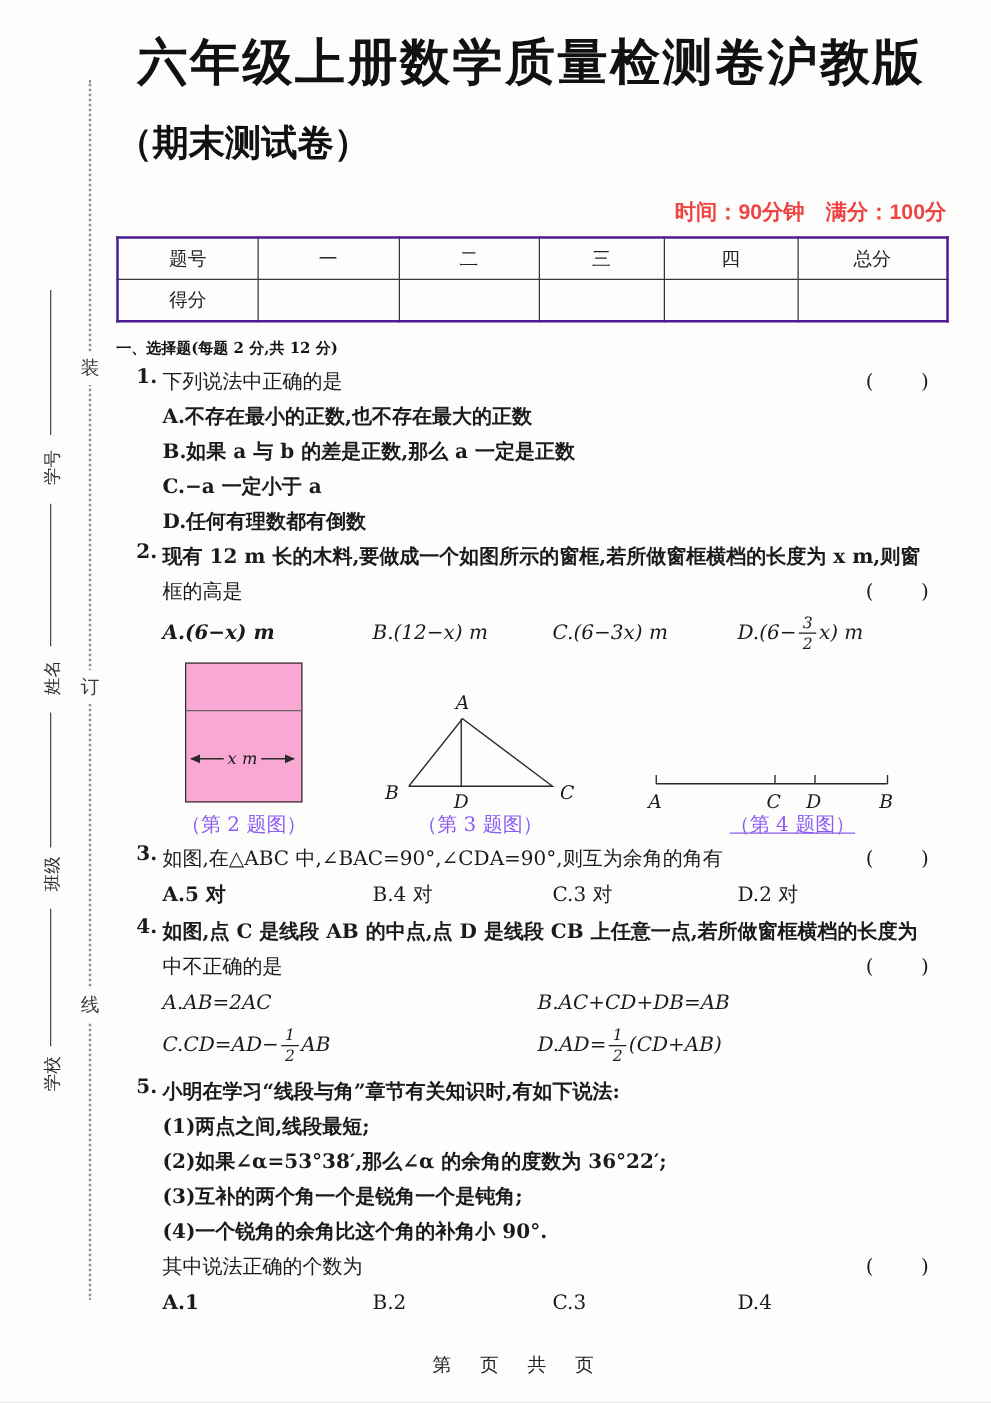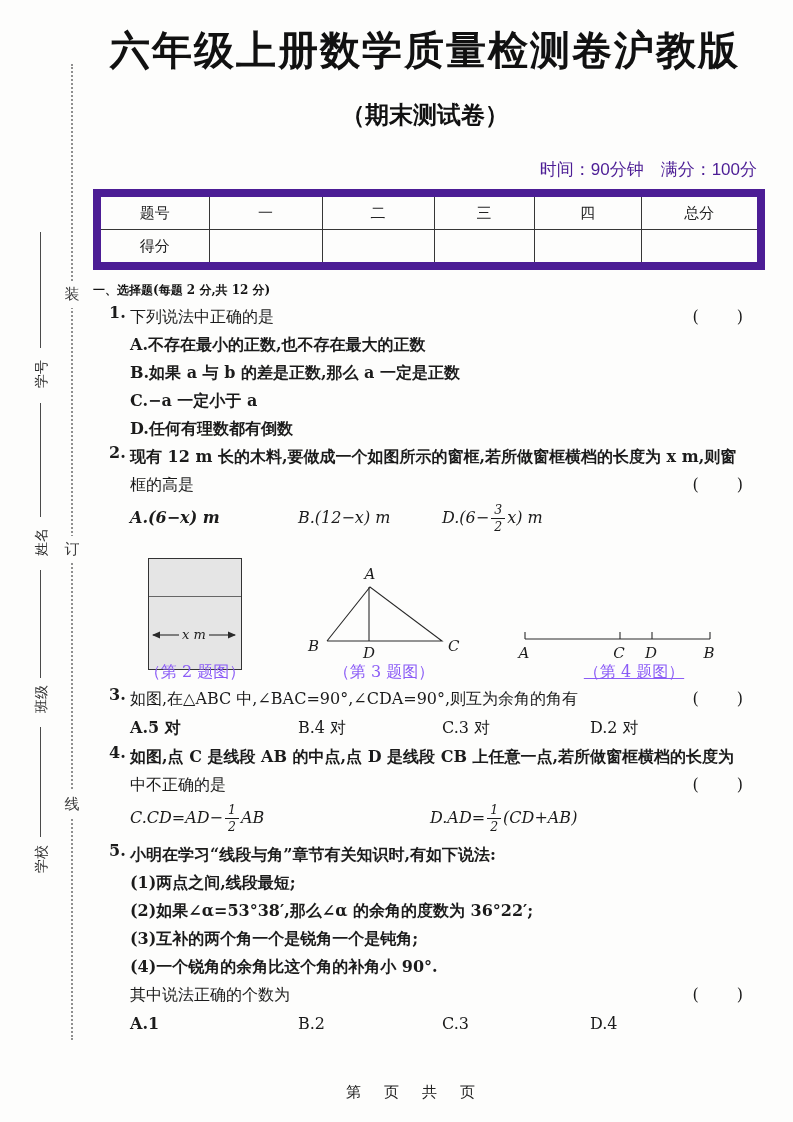--- a/index.html
+++ b/index.html
@@ -12,29 +12,29 @@
   .bind-char{position:absolute;left:72px;transform:translateX(-50%);
              background:#fdfdfc;padding:4px 0;font-size:15px;color:#3a3a3a;}
   .sline{position:absolute;left:40px;width:1.4px;background:#4a4a4a;}
   .vlabel{position:absolute;left:24px;width:36px;text-align:center;font-size:14px;
           color:#2c2c2c;transform:rotate(-90deg);transform-origin:center;}
 
   
   .content{position:absolute;left:93px;top:0;width:664px;}
   .title{margin:24px 0 0;text-align:center;font-size:40px;line-height:52px;font-weight:bold;
          letter-spacing:2px;font-family:"Liberation Sans","DejaVu Sans",sans-serif;color:#111;}
-  .subtitle{margin-top:16px;text-align:center;font-size:24px;line-height:46px;font-weight:bold;
+  .subtitle{margin-top:16px;text-align:left;font-size:29px;line-height:46px;font-weight:bold;
             font-family:"Liberation Sans","DejaVu Sans",sans-serif;color:#111;}
-  .meta{margin-top:20px;text-align:right;font-size:17px;line-height:24px;font-weight:normal;
-        font-family:"Liberation Sans","DejaVu Sans",sans-serif;color:#4c1d95;}
+  .meta{margin-top:20px;text-align:right;font-size:17px;line-height:24px;font-weight:bold;
+        font-family:"Liberation Sans","DejaVu Sans",sans-serif;color:#ef4444;}
 
   table.score{margin-top:7px;width:664px;border-collapse:collapse;table-layout:fixed;
               font-size:15px;}
   table.score td{border:1.2px solid #363636;height:32px;text-align:center;padding:0;color:#222;}
-  table.score{border:8px solid #4c1d95;}
+  table.score{border:2px solid #4c1d95;}
 
   .sec-heading{margin-top:7px;font-size:12px;line-height:26px;font-weight:bold;color:#141414;}
 
   .q{position:relative;padding-left:37px;font-size:16px;}
   .qnum{position:absolute;left:16px;top:0;font-weight:bold;}
   .line{line-height:28px;min-height:28px;font-weight:bold;}
   .flexline{display:flex;justify-content:space-between;line-height:28px;}
   .paren{white-space:pre;padding-right:12px;letter-spacing:2px;}
   .optcol .line{line-height:28px;}
   .optrow{display:flex;align-items:center;line-height:30px;min-height:30px;}
@@ -43,22 +43,22 @@
   .half{width:300px;}
   .m{font-style:italic;}
   .frac{display:inline-block;vertical-align:-9px;text-align:center;font-size:12.5px;
         line-height:1.1;margin:0 2px;}
   .frac .num{display:block;padding:0 3px 1px;border-bottom:1px solid #1b1b1b;}
   .frac .den{display:block;padding-top:1px;}
   .fracline{min-height:38px;}
 
   
   .figrow{position:relative;height:146px;margin-top:2px;}
-  .winframe{position:absolute;left:55px;top:19px;width:92px;height:110px;
-            border:1.5px solid #333;background:#e5e5e5;}
+  .winframe{position:absolute;left:55px;top:3px;width:92px;height:110px;
+            border:1.5px solid #333;background:#f9a8d4;}
   .winframe .bar{position:absolute;left:0;right:0;top:37px;border-top:1.2px solid #666;}
   .winframe svg{position:absolute;left:1px;top:68px;}
   .figcap{position:absolute;width:140px;text-align:center;font-size:16px;top:123px;color:#8b5cf6;}
   .cap2{left:32px;} .cap3{left:221px;} .cap4{left:471px;text-decoration:underline;}
   .figsvg3{position:absolute;left:205px;top:24px;}
   .figsvg4{position:absolute;left:417px;top:76px;}
   .figrow svg text{font-size:15px;font-style:italic;
                    font-family:"DejaVu Serif","Liberation Serif",serif;fill:#1b1b1b;}
   .figrow svg .xm{font-size:13px;}
   .figrow svg line,.figrow svg polyline{stroke:#2a2a2a;stroke-width:1.1;fill:none;}
@@ -140,20 +140,21 @@
     <div class="q">
       <span class="qnum">2.</span>
       <div class="line">现有 12 m 长的木料,要做成一个如图所示的窗框,若所做窗框横档的长度为 x m,则窗</div>
       <div class="flexline">
         <span>框的高是</span>
         <span class="paren">(　　)</span>
       </div>
       <div class="optrow fracline">
         <span class="opt w1 m">A.(6−x) m</span>
         <span class="opt w2 m">B.(12−x) m</span>
+        <span class="opt w3 m">C.(6−3x) m</span>
         <span class="opt m">
           <span>D.(6−</span>
             <span class="frac">
               <span class="num">3</span>
               <span class="den">2</span>
             </span>
             <span>x) m</span>
         </span>
       </div>
     </div>
@@ -208,20 +209,24 @@
         <span class="opt">D.2 对</span>
       </div>
     </div>
 
     <div class="q">
       <span class="qnum">4.</span>
       <div class="line">如图,点 C 是线段 AB 的中点,点 D 是线段 CB 上任意一点,若所做窗框横档的长度为</div>
       <div class="flexline">
         <span>中不正确的是</span>
         <span class="paren">(　　)</span>
+      </div>
+      <div class="optrow">
+        <span class="opt half m">A.AB=2AC</span>
+        <span class="opt m">B.AC+CD+DB=AB</span>
       </div>
       <div class="optrow fracline">
         <span class="opt half m">
           <span>C.CD=AD−</span>
             <span class="frac">
               <span class="num">1</span>
               <span class="den">2</span>
             </span>
             <span>AB</span>
         </span>

